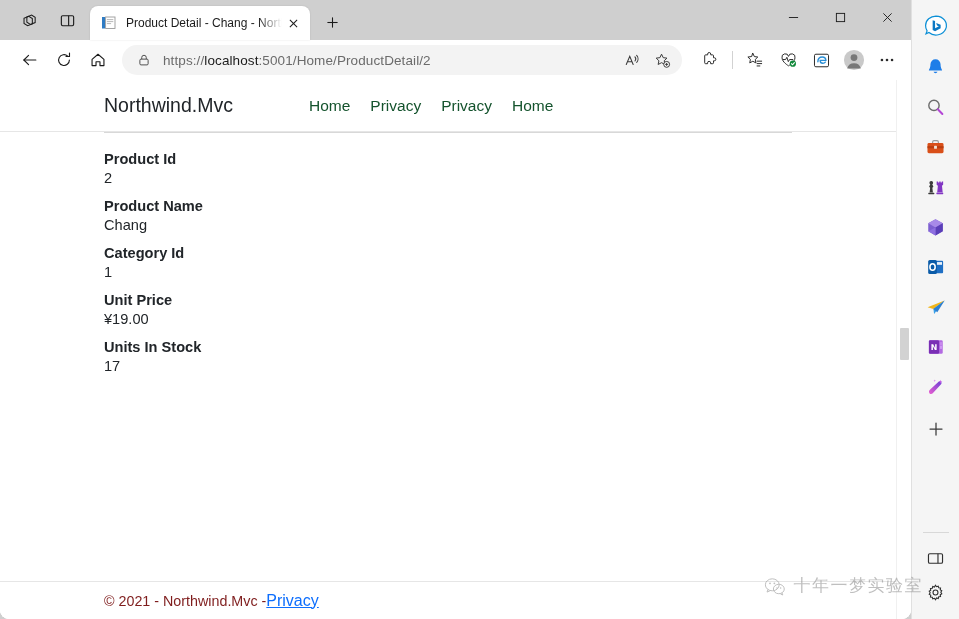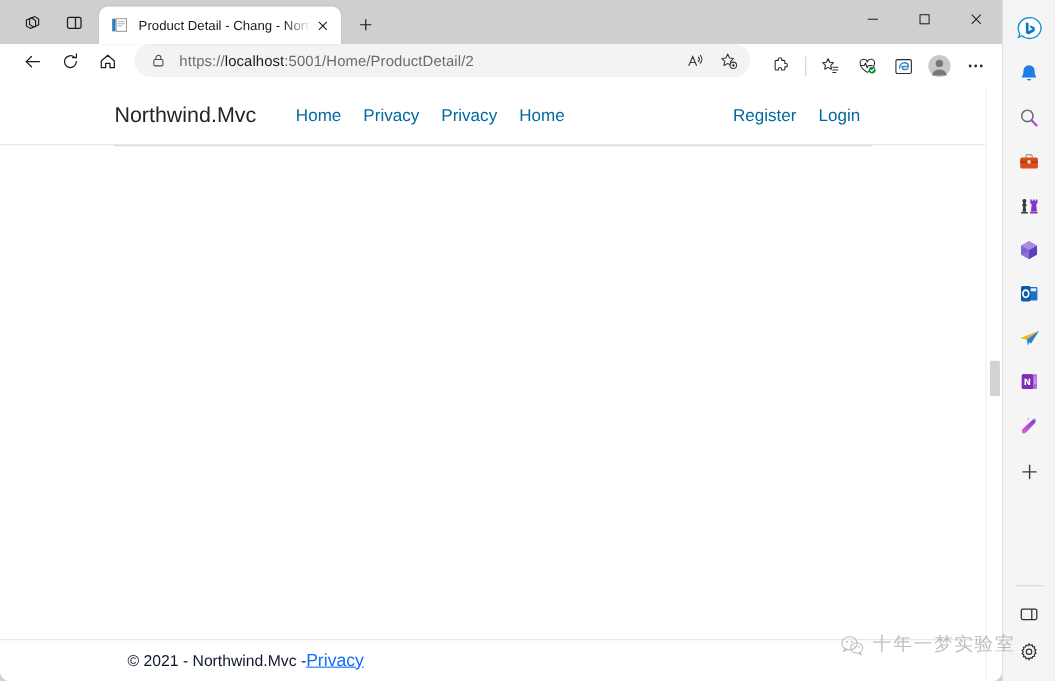--- a/index.html
+++ b/index.html
@@ -95,20 +95,21 @@
   .wctl {
     width: 47px; height: 34px;
     display: flex; align-items: center; justify-content: center;
   }
 
   
   .navbar {
     height: 40px;
     background: #ffffff;
     display: flex;
+    align-items: center;
     padding: 0 8px 0 14px;
     gap: 2px;
   }
   .nav-btn {
     width: 32px; height: 32px;
     display: flex; align-items: center; justify-content: center;
     border-radius: 5px;
     flex: 0 0 32px;
   }
 
@@ -174,35 +175,36 @@
     overflow: hidden;
   }
 
   
   .site-header {
     height: 52px;
     display: flex;
     align-items: center;
     border-bottom: 1px solid #e6e6e6;
     padding: 0 104px;
+    gap: 40px;
   }
   .brand {
     font-size: 19.5px;
     color: #212529;
     margin-right: 26px;
     white-space: nowrap;
   }
   .site-nav {
     display: flex;
     align-items: center;
     gap: 0px;
   }
   .nav-link {
     font-size: 15.5px;
-    color: #0369a1;
+    color: #14532d;
     padding: 0 10px;
     white-space: nowrap;
   }
   .site-nav.right { margin-left: auto; }
 
   
   .main {
     padding: 0 104px;
   }
   h1.page-title {
@@ -238,22 +240,21 @@
     left: 0; right: 0; bottom: 0;
     height: 38px;
     border-top: 1px solid #e6e6e6;
     display: flex;
     align-items: center;
     padding: 0 104px;
     background: #ffffff;
   }
   .footer-text {
     font-size: 14.3px;
-    color: #0f172a;
-    margin-left: 12px;
+    color: #7f1d1d;
   }
   .footer-link {
     color: #0d6efd;
     text-decoration: underline;
   }
 
   
   .page-scrollbar {
     position: absolute;
     right: 0; top: 0; bottom: 0;
@@ -473,28 +474,36 @@
       <div class="page">
 
         <div class="site-header">
           <div class="brand">Northwind.Mvc</div>
           <div class="site-nav">
             <a class="nav-link">Home</a>
             <a class="nav-link">Privacy</a>
             <a class="nav-link">Privacy</a>
             <a class="nav-link">Home</a>
           </div>
-          <div class="site-nav right">
-            <a class="nav-link">Register</a>
-            <a class="nav-link">Login</a>
-          </div>
         </div>
 
         <div class="main">
           <hr class="rule">
+          <dl class="detail-list">
+            <dt class="detail-term">Product Id</dt>
+            <dd class="detail-desc">2</dd>
+            <dt class="detail-term">Product Name</dt>
+            <dd class="detail-desc">Chang</dd>
+            <dt class="detail-term">Category Id</dt>
+            <dd class="detail-desc">1</dd>
+            <dt class="detail-term">Unit Price</dt>
+            <dd class="detail-desc">¥19.00</dd>
+            <dt class="detail-term">Units In Stock</dt>
+            <dd class="detail-desc">17</dd>
+          </dl>
         </div>
 
         <div class="site-footer">
           <span class="footer-text">© 2021 - Northwind.Mvc - </span>
             <a class="footer-link">Privacy</a>
         </div>
       </div>
 
       <div class="page-scrollbar">
         <div class="page-scroll-thumb"></div>

